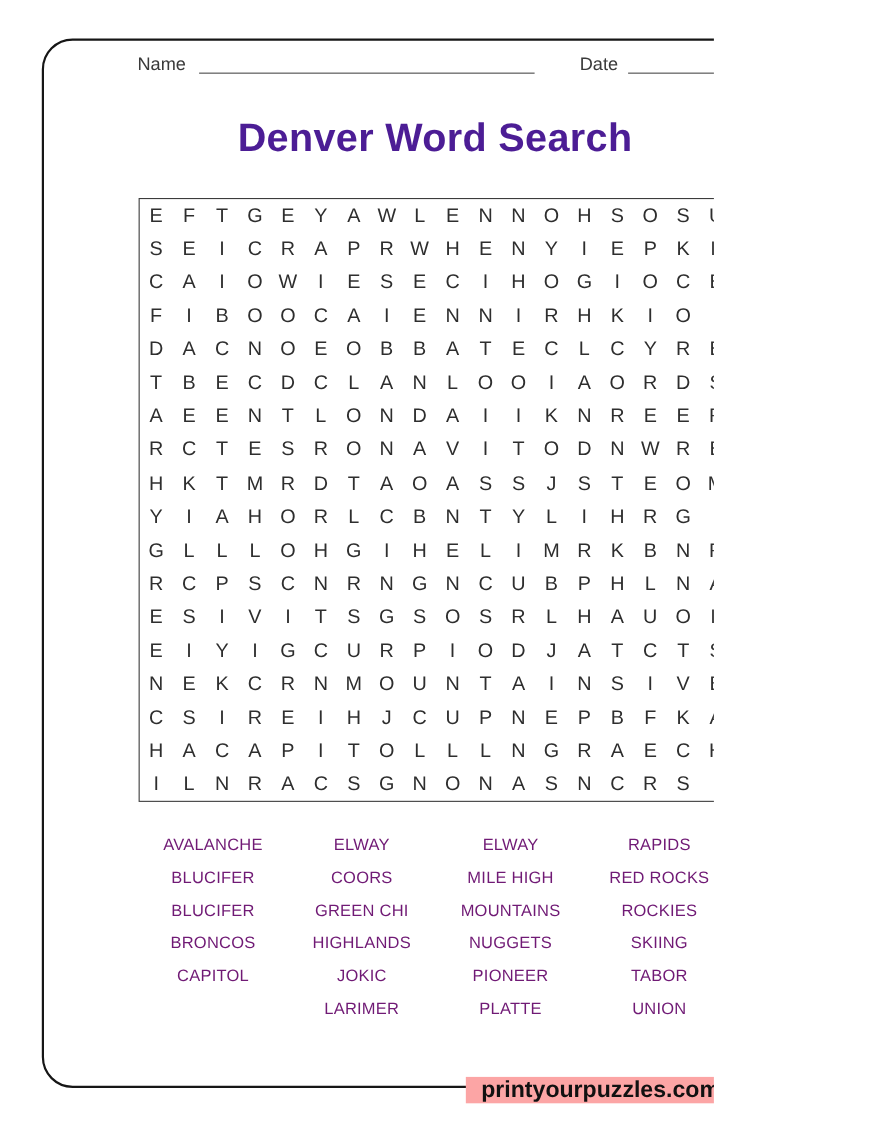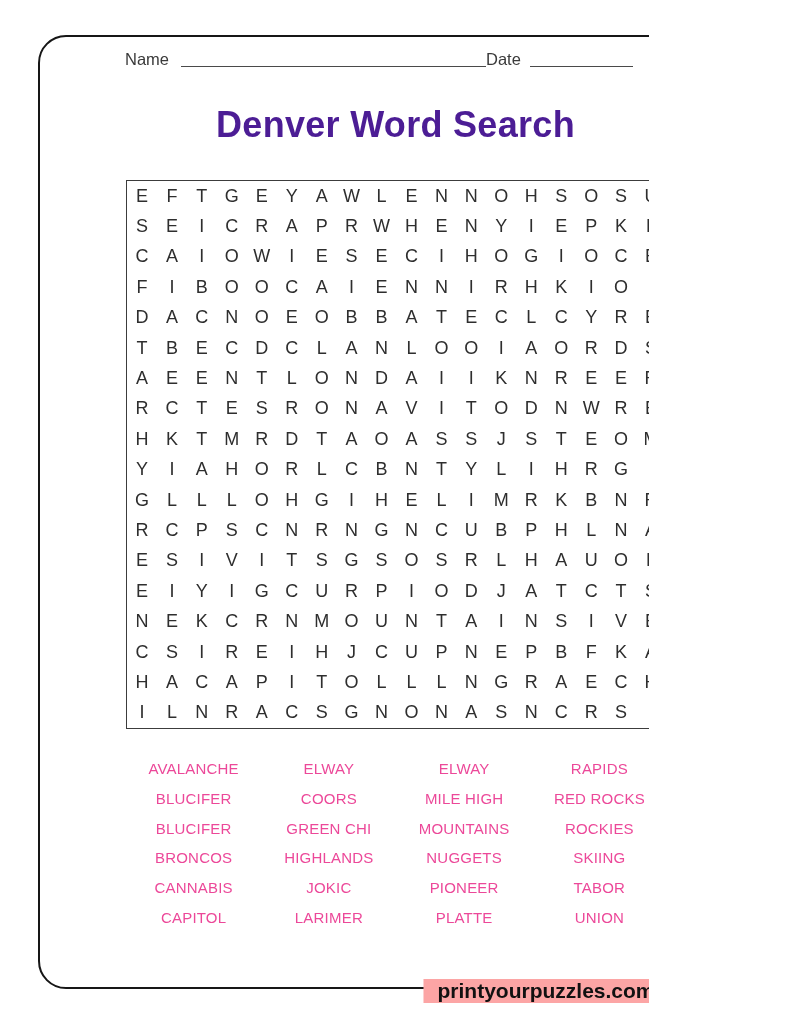--- a/index.html
+++ b/index.html
@@ -37,21 +37,21 @@
     color: #3a3a3a;
     z-index: 2;
   }
   .blank-line {
     display: inline-block;
     border-bottom: 1.5px solid #4a4a4a;
     height: 15px;
     margin-bottom: 2px;
   }
   .name-line  { width: 305px; margin-left: 12px; }
-  .date-label { }
+  .date-label { margin-left: 41px; }
   .date-line  { width: 103px; margin-left: 9px; }
   .title {
     position: absolute;
     top: 103px;
     left: 0;
     width: 791px;
     margin: 0;
     text-align: center;
     font-size: 36px;
     line-height: 44px;
@@ -88,21 +88,21 @@
     display: grid;
     grid-template-columns: repeat(4, 1fr);
     z-index: 2;
   }
   .word {
     height: 29.7px;
     display: flex;
     align-items: center;
     justify-content: center;
     font-size: 15px;
-    color: #ec4899;
+    color: #701a75;
     letter-spacing: 0.2px;
     white-space: nowrap;
   }
   .footer {
     position: absolute;
     top: 979px;
     left: 546px;
     transform: translateX(-50%);
     background: #fca5a5;
     padding: 0 14px;
@@ -456,21 +456,20 @@
       <div class="cell">S</div>
       <div class="cell">I</div>
     </div>
 
   <div class="words" id="word-list">
       <div>
         <div class="word">AVALANCHE</div>
         <div class="word">BLUCIFER</div>
         <div class="word">BLUCIFER</div>
         <div class="word">BRONCOS</div>
-        <div class="word">CANNABIS</div>
         <div class="word">CAPITOL</div>
       </div>
       <div>
         <div class="word">ELWAY</div>
         <div class="word">COORS</div>
         <div class="word">GREEN CHI</div>
         <div class="word">HIGHLANDS</div>
         <div class="word">JOKIC</div>
         <div class="word">LARIMER</div>
       </div>

